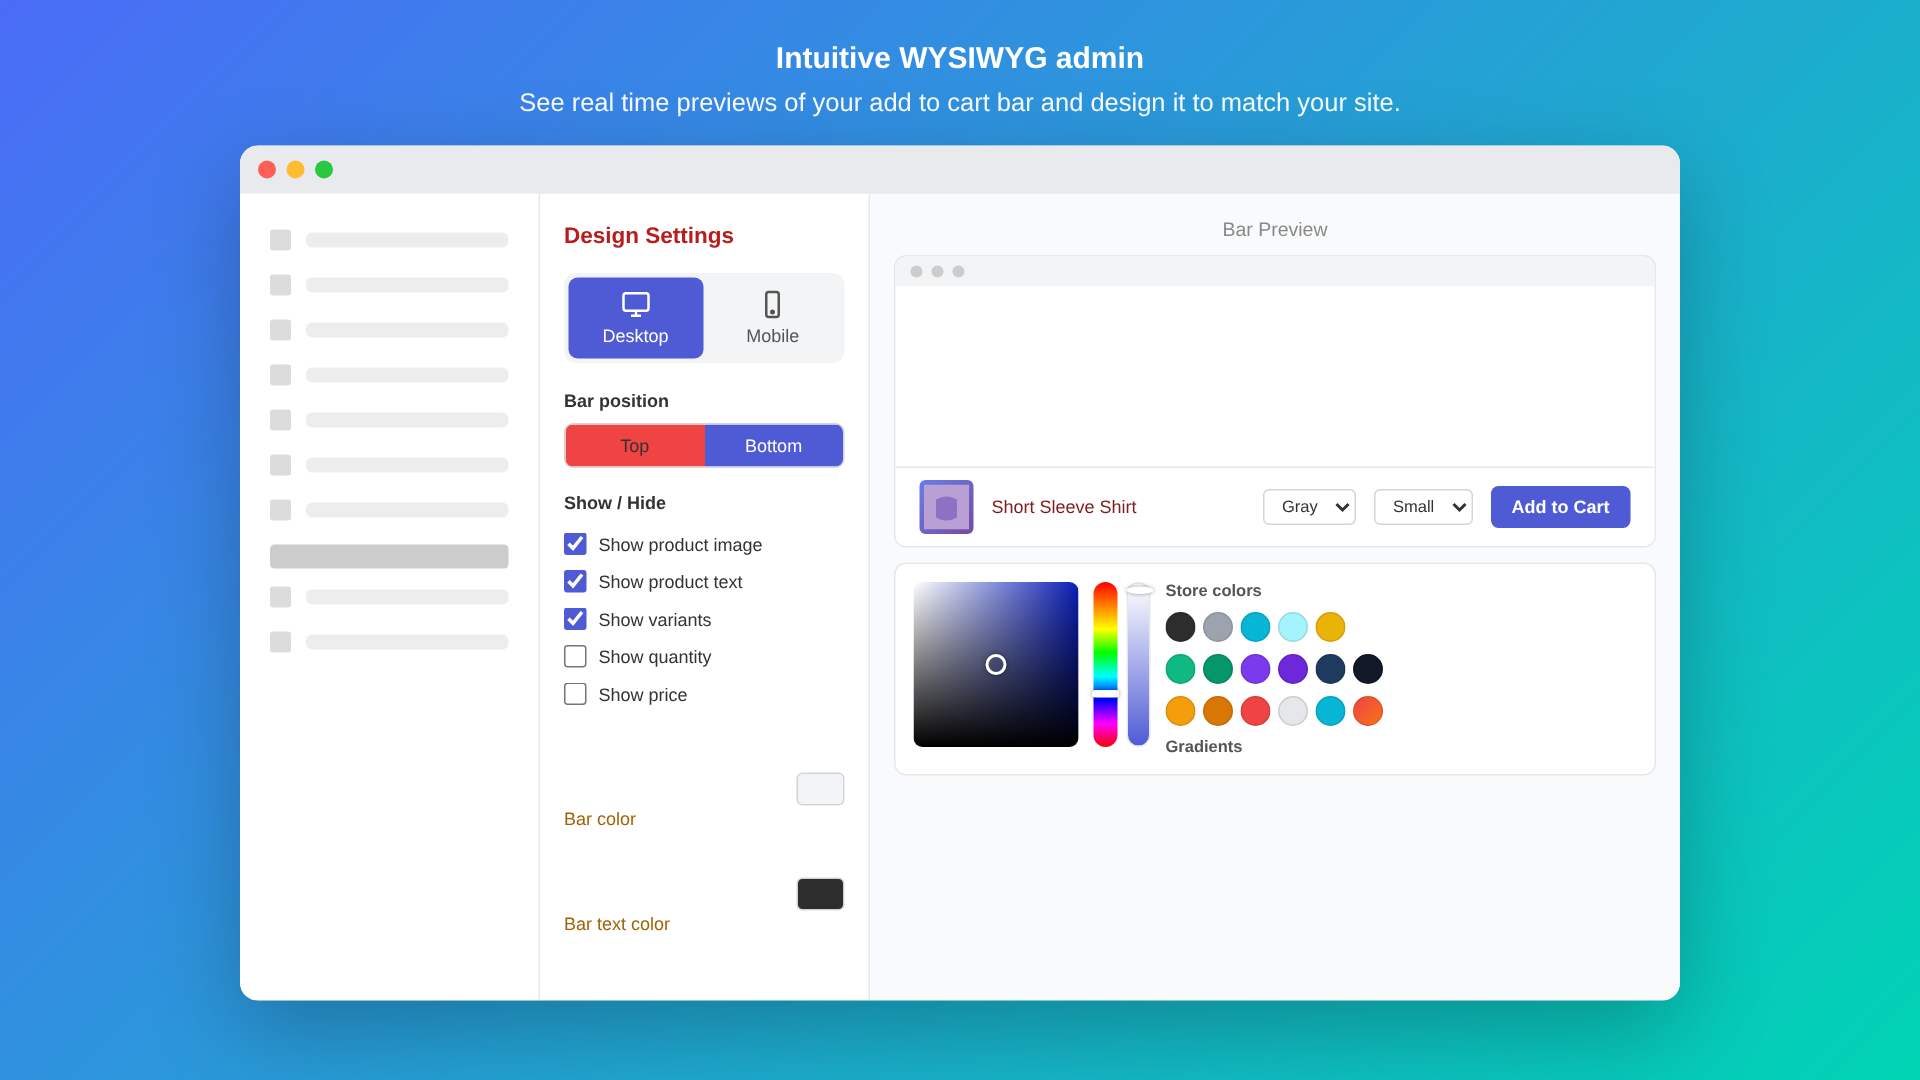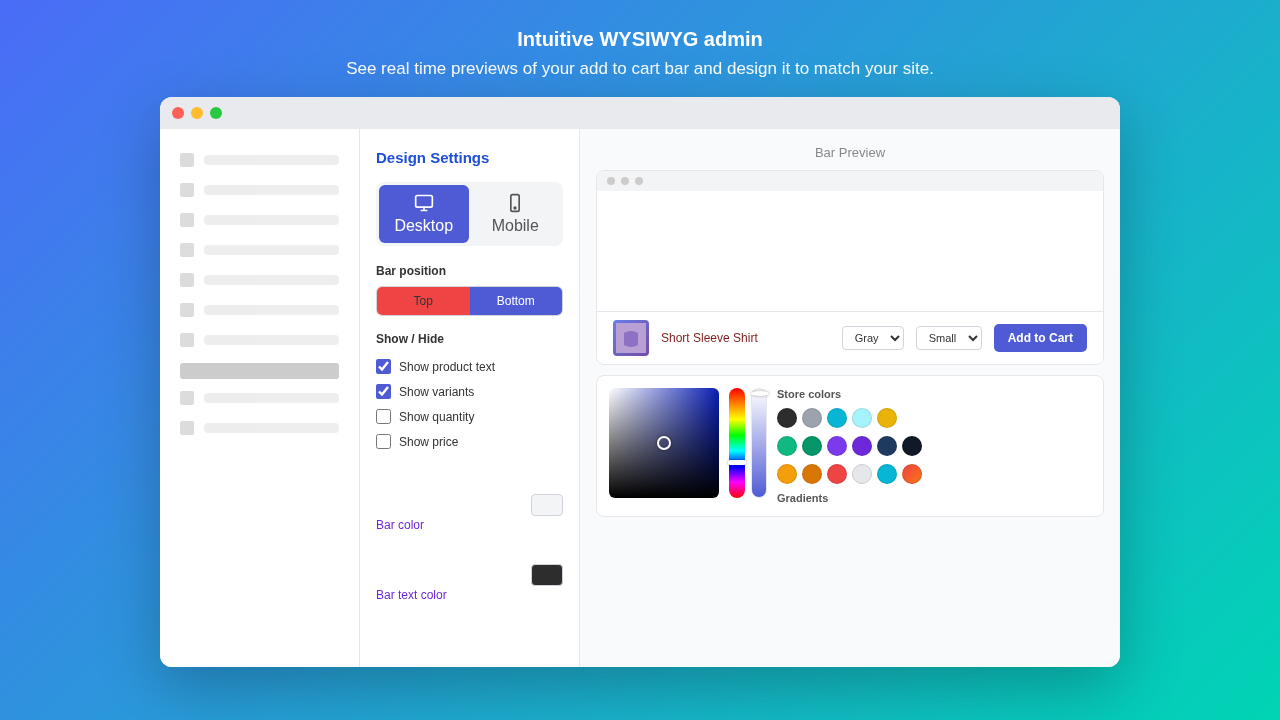--- a/index.html
+++ b/index.html
@@ -115,21 +115,21 @@
       background: white;
       padding: 20px 16px;
       border-right: 1px solid #e5e7eb;
       overflow-y: auto;
       flex-shrink: 0;
     }
 
     .design-panel h2 {
       font-size: 15px;
       font-weight: 700;
-      color: #1d4ed8;
+      color: #b91c1c;
       margin-bottom: 16px;
     }
 
     
     .device-tabs {
       display: flex;
       background: #f3f4f6;
       border-radius: 8px;
       padding: 3px;
       margin-bottom: 18px;
@@ -137,21 +137,21 @@
     }
     .device-tab {
       flex: 1;
       display: flex;
       flex-direction: column;
       align-items: center;
       gap: 4px;
       padding: 8px 6px;
       border-radius: 6px;
       cursor: pointer;
-      font-size: 16px;
+      font-size: 12px;
       color: #555;
       border: none;
       background: transparent;
     }
     .device-tab.active {
       background: #4f5bd5;
       color: white;
     }
     .device-tab svg { width: 20px; height: 20px; }
 
@@ -203,21 +203,21 @@
 
     
     .color-row {
       display: flex;
       align-items: center;
       justify-content: space-between;
       padding: 8px 0;
     }
     .color-row-label {
       font-size: 12px;
-      color: #6d28d9;
+      color: #a16207;
       margin-top: 40px;
     }
     .color-swatch {
       width: 32px;
       height: 22px;
       border-radius: 4px;
       border: 1px solid #d1d5db;
       cursor: pointer;
     }
     .color-swatch-dark {
@@ -507,20 +507,24 @@
             <button class="pos-btn">Top</button>
             <button class="pos-btn active">Bottom</button>
           </div>
         </div>
 
         <div class="show-hide-section">
           <div class="section-label">Show / Hide</div>
 
           <div class="checkbox-row">
             <input type="checkbox" checked="" style="">
+            <label class="checkbox-label">Show product image</label>
+          </div>
+          <div class="checkbox-row">
+            <input type="checkbox" checked="" style="">
             <label class="checkbox-label">Show product text</label>
           </div>
           <div class="checkbox-row">
             <input type="checkbox" checked="" style="">
             <label class="checkbox-label">Show variants</label>
           </div>
           <div class="checkbox-row">
             <input type="checkbox" style="">
             <label class="checkbox-label">Show quantity</label>
           </div>

